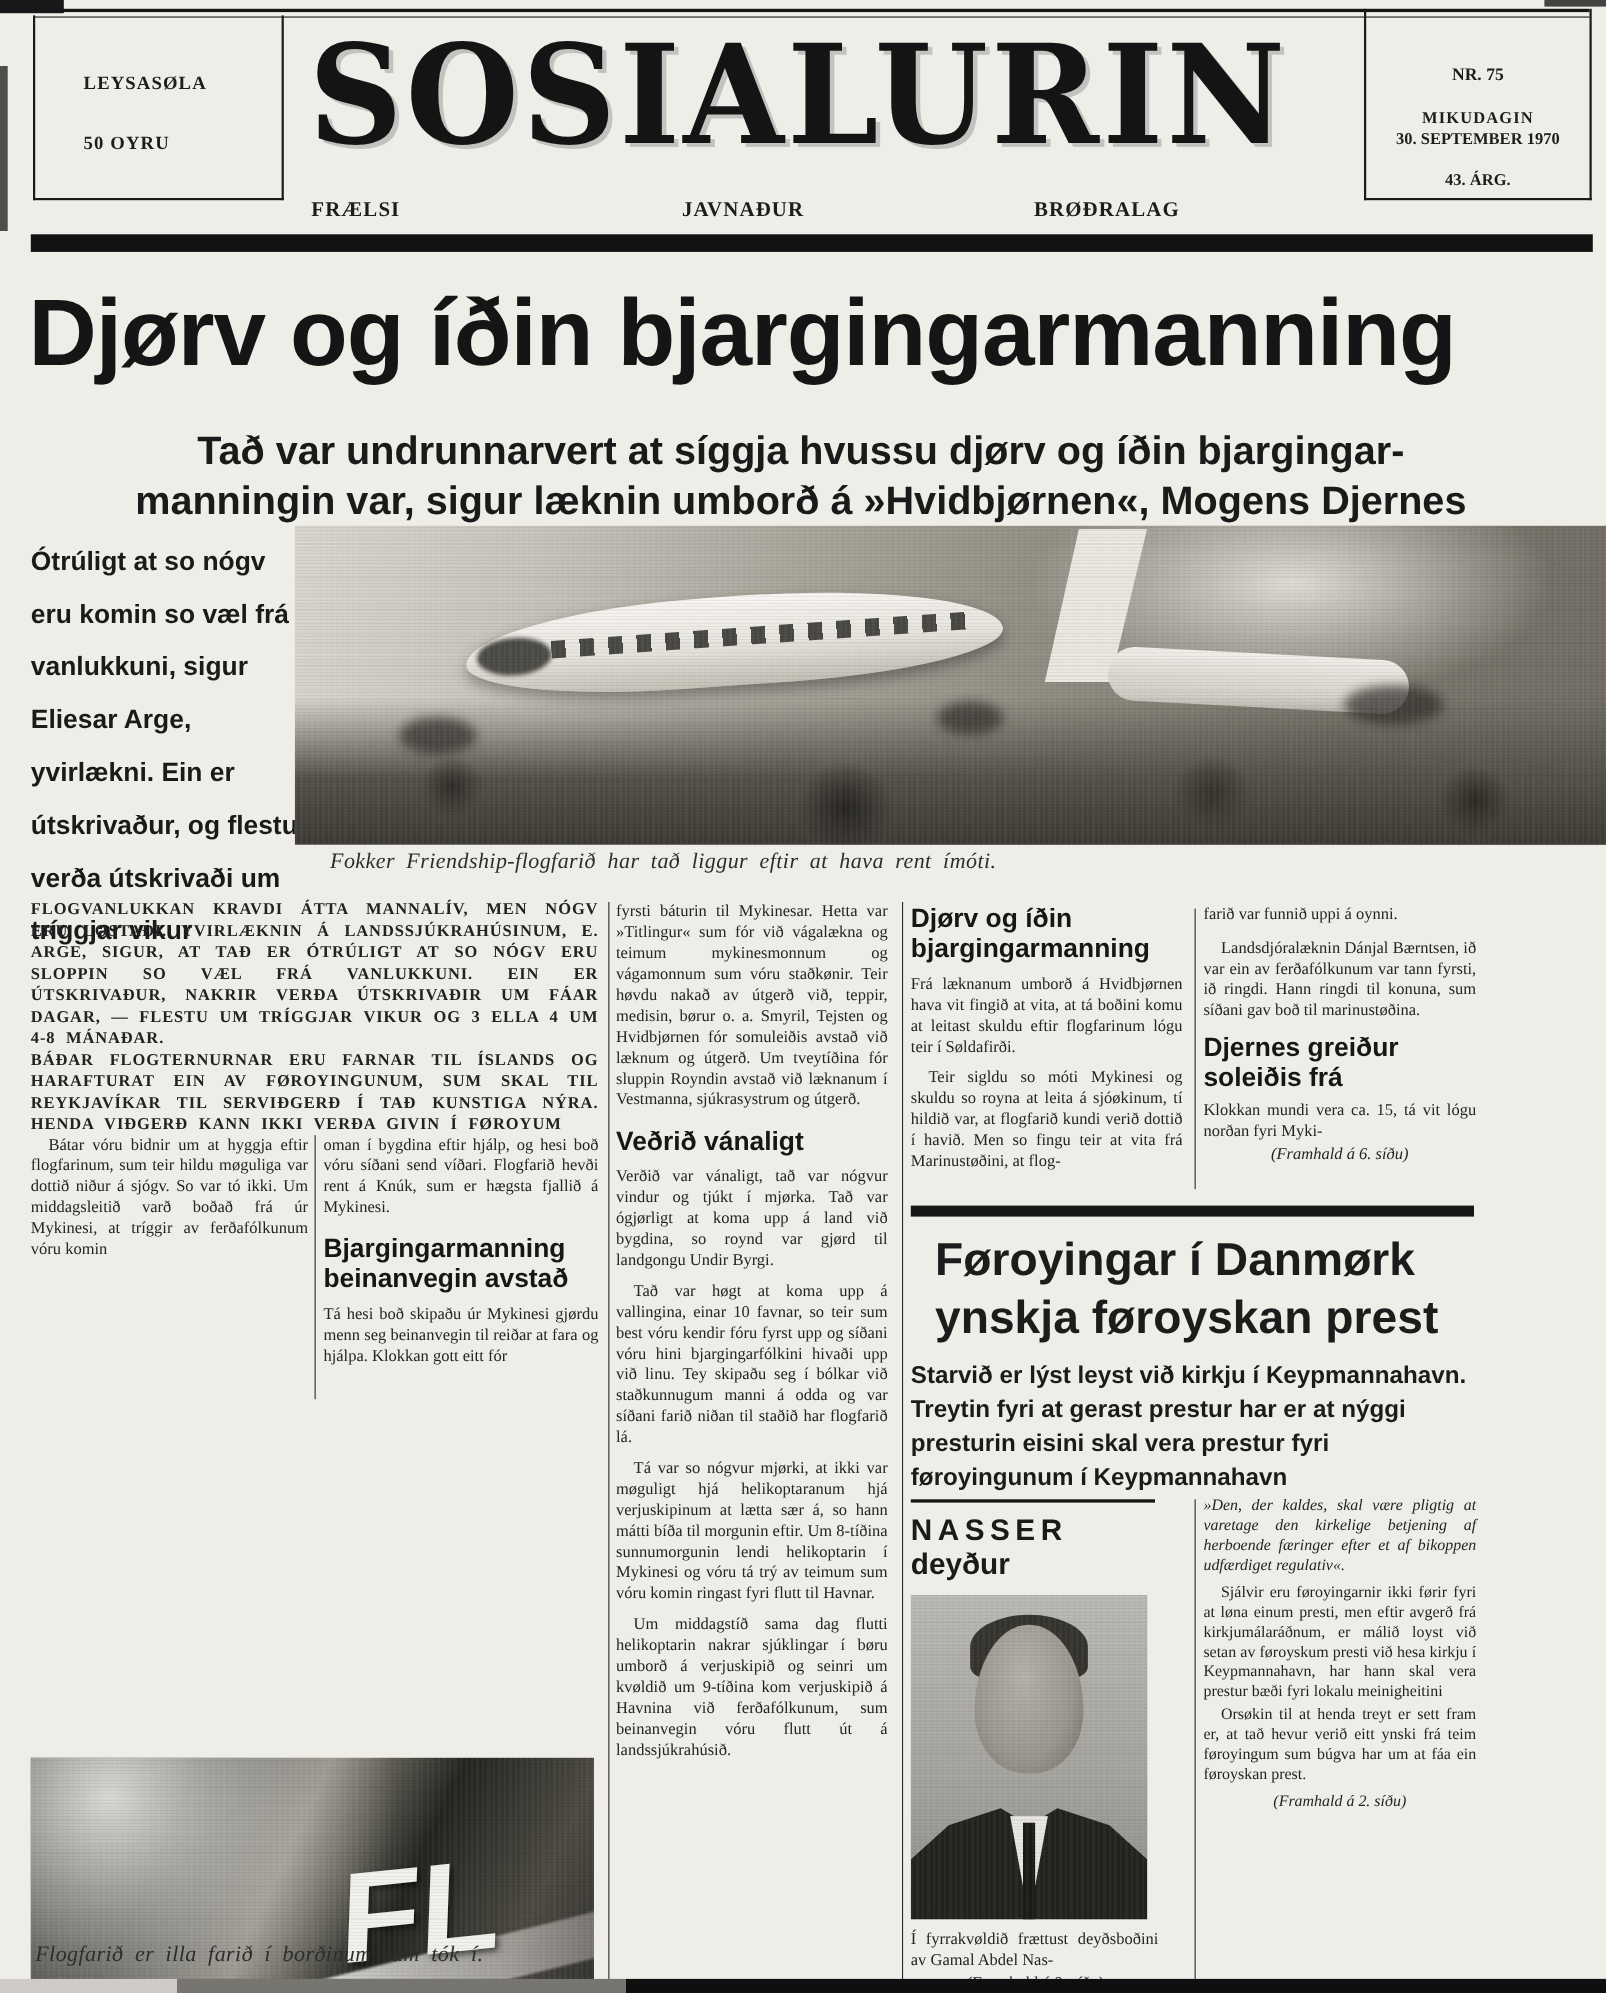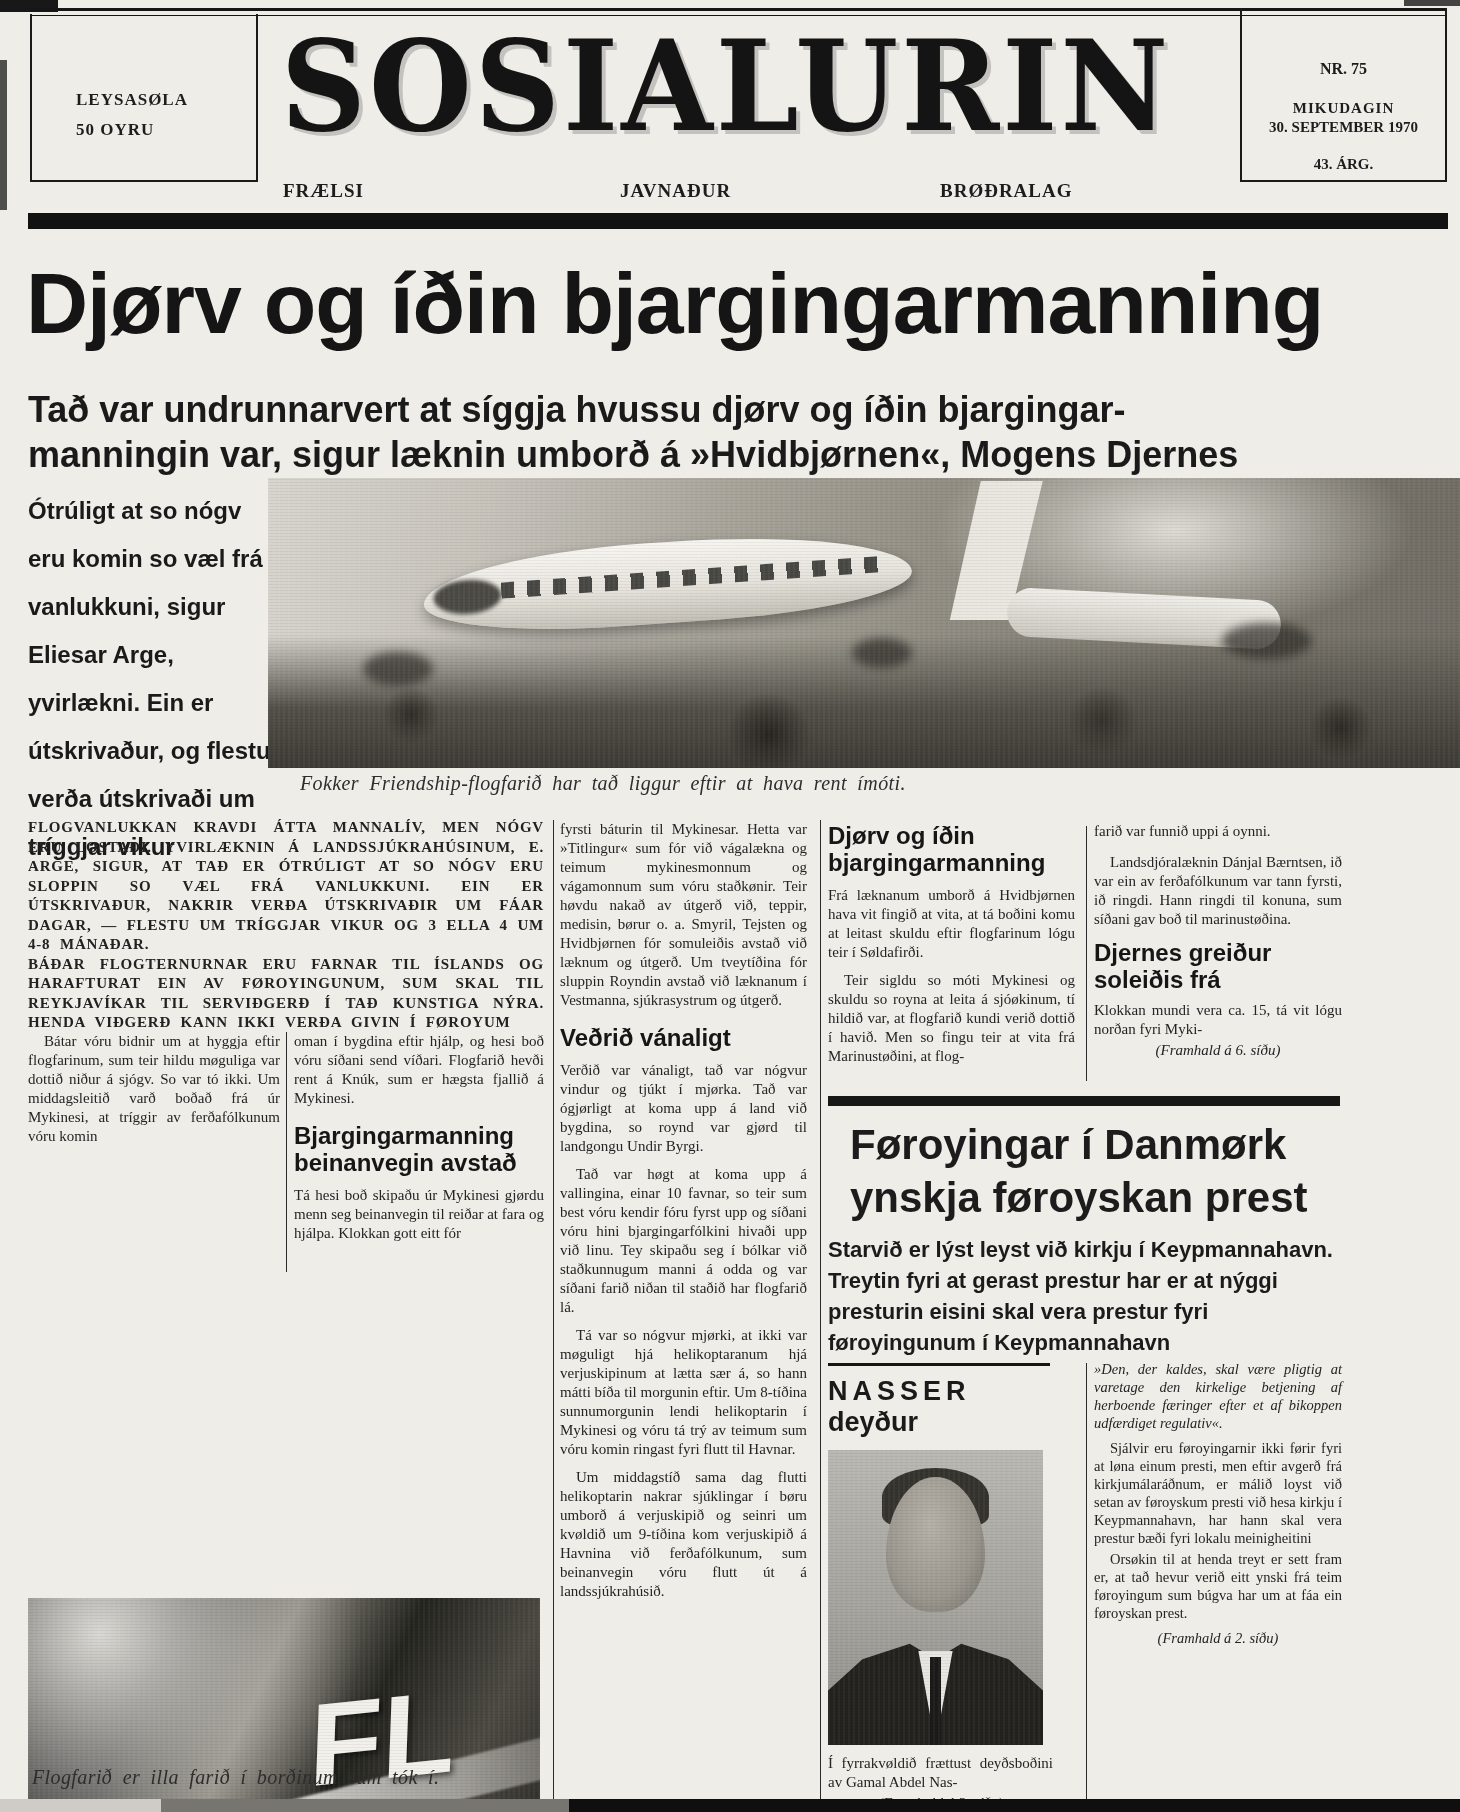--- a/index.html
+++ b/index.html
@@ -5,32 +5,32 @@
   html,body{margin:0;padding:0;background:#555;}
   .page{position:relative;width:1460px;height:1812px;margin:0 auto;background:#efede8;
         color:#1d1d1d;font-family:"Liberation Serif","DejaVu Serif",serif;overflow:hidden;}
   .abs{position:absolute;}
   .sans{font-family:"Liberation Sans","DejaVu Sans",sans-serif;}
 
   
   .top-rule{border-top:3px solid #161616;border-bottom:1px solid #161616;height:4px;}
   .vrule{background:#2a2a2a;width:1px;}
   .price-box{border-right:2px solid #1a1a1a;border-bottom:2px solid #1a1a1a;border-left:2px solid #1a1a1a;
-             font-weight:bold;font-size:17px;letter-spacing:1px;}
+             font-weight:bold;font-size:17px;letter-spacing:1px;gap:24px;}
   .price-box div{margin:0 0 10px 44px;}
   .issue-box{border:2px solid #1a1a1a;border-top:none;text-align:center;font-weight:bold;}
   .masthead-title{font-family:"DejaVu Serif","Liberation Serif",serif;font-weight:bold;
       font-size:118px;letter-spacing:3px;text-align:center;color:#141414;
       text-shadow:4px 4px 0 rgba(40,40,40,.22);transform:scaleY(1.06);transform-origin:top;}
   .motto{font-weight:bold;font-size:19px;letter-spacing:1px;}
   .black-bar{background:#121212;}
 
   
   .headline{font-weight:bold;font-size:86px;line-height:1.05;letter-spacing:-1px;color:#151515;}
-  .deck{font-weight:bold;font-size:36px;line-height:45px;color:#1a1a1a;}
+  .deck{font-weight:bold;font-size:36px;line-height:45px;color:#1a1a1a;text-align:center;}
   .pullquote{font-weight:bold;font-size:24px;line-height:48px;color:#1a1a1a;}
   .caption{font-style:italic;font-size:20px;color:#2d2d2d;word-spacing:5px;letter-spacing:.4px;}
 
   
   .lead{font-weight:bold;font-size:15px;line-height:19.5px;letter-spacing:.8px;word-spacing:5px;
         text-align:justify;color:#222;}
   .lead p{margin:0;}
   .bodycol{font-size:15px;line-height:19px;text-align:justify;color:#242424;}
   .bodycol p{margin:0 0 9px 0;}
   .bodycol p.ind{text-indent:16px;}

